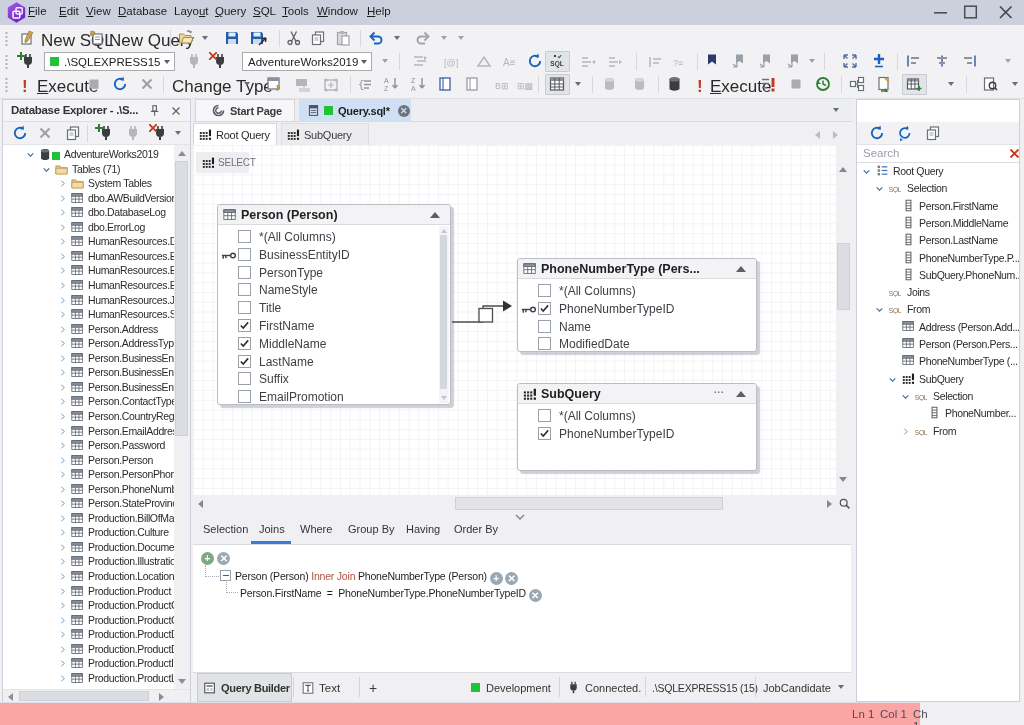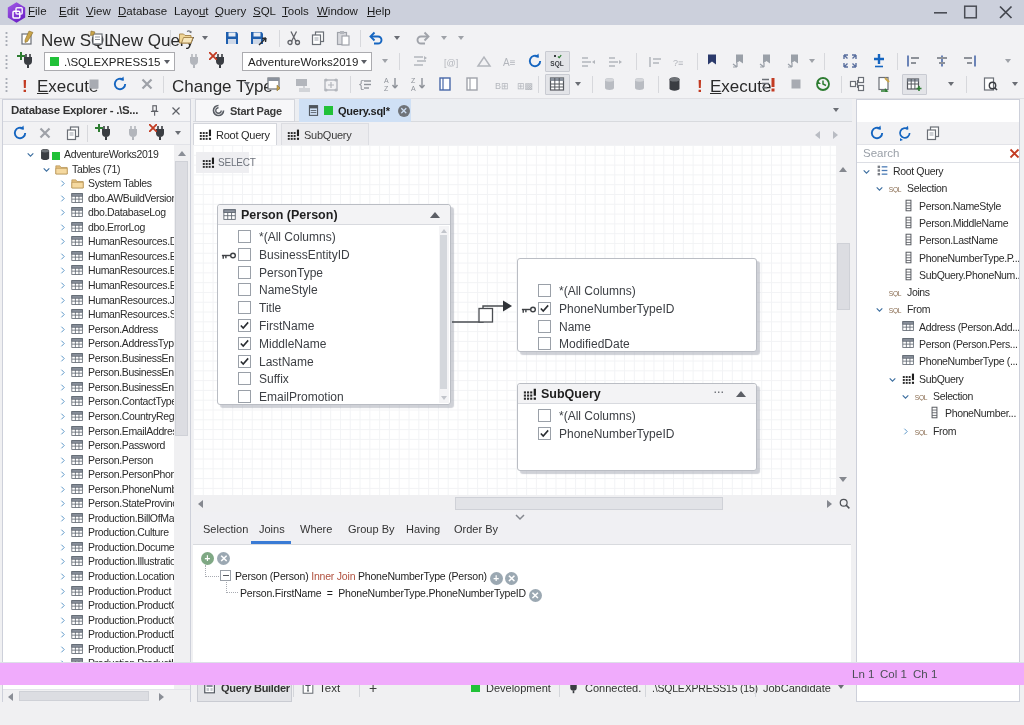--- a/index.html
+++ b/index.html
@@ -44,21 +44,21 @@
 .cb{position:absolute;width:13px;height:13px;border:1px solid #9aa0a8;background:#fff;top:1px;}
 .coluparr{position:absolute;width:0;height:0;border-left:5px solid transparent;border-right:5px solid transparent;border-bottom:6px solid #5c5f66;}
 
 .jtab{position:absolute;top:0;font-size:11px;color:#333;}
 .circ{display:inline-block;width:13px;height:13px;border-radius:50%;background:#9ba8b2;color:#fff;font-size:10px;line-height:13px;text-align:center;vertical-align:-2px;font-weight:bold;}
 
 #qbbar{background:#f0f0f2;border-top:1px solid #d9dbe0;}
 .qtab{position:absolute;top:0;height:100%;display:flex;align-items:center;font-size:11.5px;color:#333;white-space:nowrap;}
 .statcell{position:absolute;top:0;height:100%;display:flex;align-items:center;font-size:11.5px;color:#333;white-space:nowrap;}
 .vline{position:absolute;top:4px;height:20px;width:1px;background:#d4d6db;}
-#statusbar{left:0;top:662px;width:1024px;height:23px;background:#f0abfc;border-top:1px solid #dde0e8;font-size:11.5px;color:#4c4f57;}
+#statusbar{left:0;top:702px;width:920px;height:23px;background:#fca5a5;border-top:1px solid #dde0e8;font-size:11.5px;color:#4c4f57;}
 </style></head><body>
 <div id="app">
 <svg width="0" height="0" style="position:absolute">
 <defs>
 <symbol id="i-table" viewBox="0 0 16 16">
  <rect x="1" y="2" width="13" height="11" fill="#fff" stroke="#5f6670" stroke-width="1"></rect>
  <rect x="1" y="2" width="13" height="3.2" fill="#8a919c" stroke="#5f6670" stroke-width="1"></rect>
  <line x1="5.4" y1="5" x2="5.4" y2="13" stroke="#5f6670"></line>
  <line x1="9.8" y1="5" x2="9.8" y2="13" stroke="#5f6670"></line>
  <line x1="1" y1="8.8" x2="14" y2="8.8" stroke="#5f6670"></line>
@@ -1100,20 +1100,27 @@
           <span class="cb" style="left:20px"></span>
           <span class="abs" style="left:41px;top:1px">EmailPromotion</span>
         </div>
         <div class="sb" style="right:1px;top:21px;width:10px;bottom:1px;background:#f4f4f6">
           <div class="arr" style="left:2px;top:3px;border-left:3px solid transparent;border-right:3px solid transparent;border-bottom:4px solid #c2c5cb"></div>
           <div style="position:absolute;left:1px;top:9px;bottom:14px;width:7px;background:#d4d7dc"></div>
           <div class="arr" style="left:2px;bottom:3px;border-left:3px solid transparent;border-right:3px solid transparent;border-top:4px solid #c2c5cb"></div>
         </div>
       </div>
       <div class="tbox" style="left:324px;top:113px;width:240px;height:94px">
+        <div class="bh">
+          <svg class="abs" style="left:5px;top:3px" width="14" height="14" viewBox="0 0 16 16">
+            <use href="#i-table"></use>
+          </svg>
+          <span class="abs" style="left:23px;top:3px;white-space:nowrap;max-width:180px;overflow:hidden">PhoneNumberType  (Pers...</span>
+          <div class="coluparr" style="right:10px;top:7px"></div>
+        </div>
         <div class="brow" style="left:0;top:24px;width:240px">
           <span class="cb" style="left:20px"></span>
           <span class="abs" style="left:41px;top:1px">*(All Columns)</span>
         </div>
         <div class="brow" style="left:0;top:41.8px;width:240px">
           <svg class="abs" style="left:3px;top:4px" width="16" height="9" viewBox="0 0 18 10">
             <use href="#i-key"></use>
           </svg>
           <span class="cb" style="left:20px">
             <svg width="11" height="11" viewBox="0 0 12 12" style="position:absolute;left:0;top:0">
@@ -1254,21 +1261,21 @@
           </svg>
           <svg class="abs" style="left:30px;top:4px" width="16" height="9" viewBox="0 0 18 10">
             <use href="#i-sqltag"></use>
           </svg>
           <div class="abs" style="left:50px;top:2px;white-space:nowrap">Selection</div>
         </div>
         <div class="trow" style="left:0;top:34.6px;width:162px;height:17px">
           <svg class="abs" style="left:45px;top:1px" width="13" height="13" viewBox="0 0 16 16">
             <use href="#i-col"></use>
           </svg>
-          <div class="abs" style="left:62px;top:2px;white-space:nowrap">Person.NameStyle</div>
+          <div class="abs" style="left:62px;top:2px;white-space:nowrap">Person.FirstName</div>
         </div>
         <div class="trow" style="left:0;top:51.9px;width:162px;height:17px">
           <svg class="abs" style="left:45px;top:1px" width="13" height="13" viewBox="0 0 16 16">
             <use href="#i-col"></use>
           </svg>
           <div class="abs" style="left:62px;top:2px;white-space:nowrap">Person.MiddleName</div>
         </div>
         <div class="trow" style="left:0;top:69.2px;width:162px;height:17px">
           <svg class="abs" style="left:45px;top:1px" width="13" height="13" viewBox="0 0 16 16">
             <use href="#i-col"></use>

